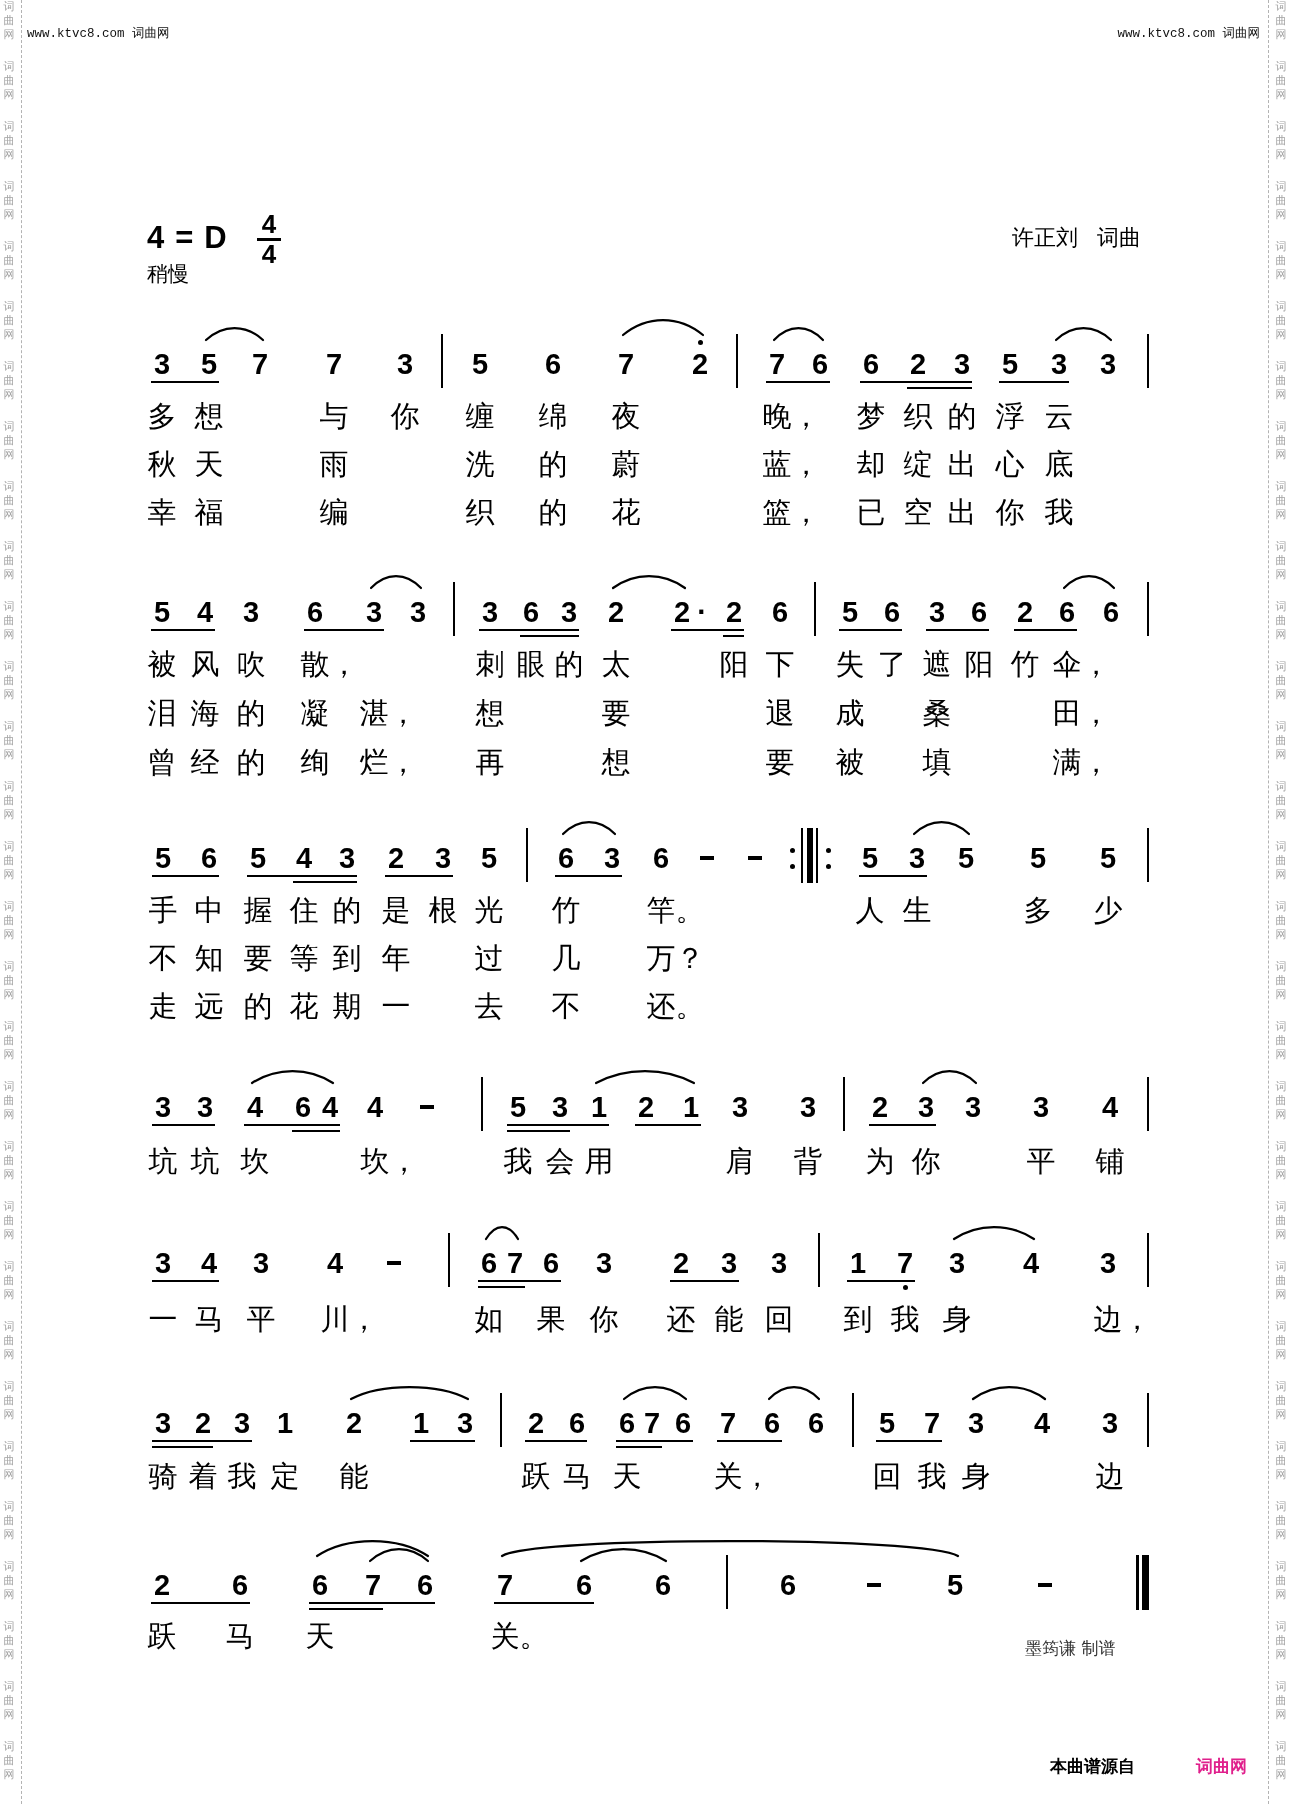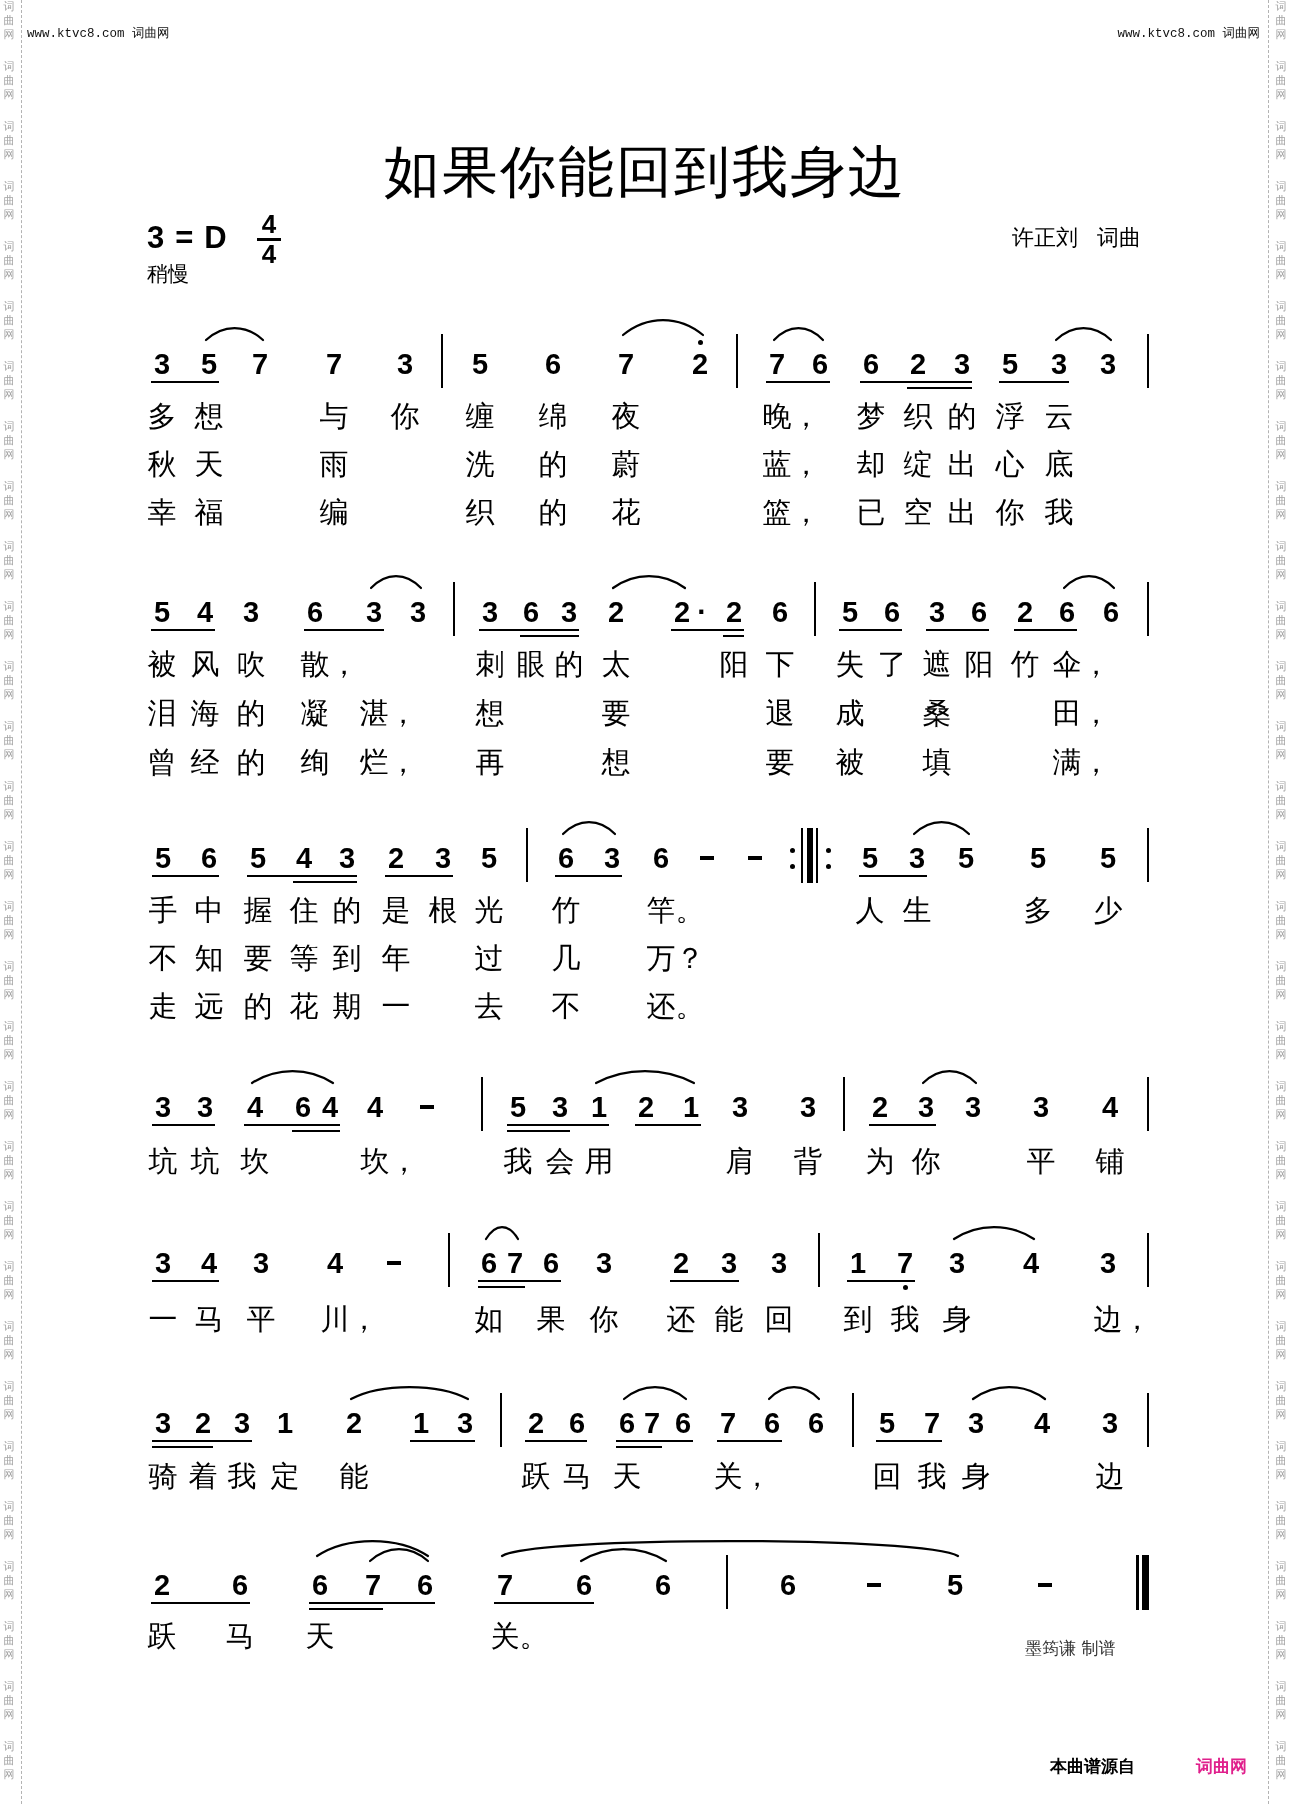--- a/index.html
+++ b/index.html
@@ -210,24 +210,23 @@
       <div class="wm-char" style="left: 1275px; top: 1741px;">词</div>
       <div class="wm-char" style="left: 1275px; top: 1755px;">曲</div>
       <div class="wm-char" style="left: 1275px; top: 1769px;">网</div>
     </div>
   <div class="dash-line" style="left:21px"></div>
   <div class="dash-line" style="left:1268px"></div>
 
   <div class="site" style="left:27px">www.ktvc8.com 词曲网</div>
   <div class="site" style="right:30px">www.ktvc8.com 词曲网</div>
 
-  <div class="title">如果你能回到我身边</div>
 
   <div>
-    <div class="key">3=D</div>
+    <div class="key">4=D</div>
     <div class="ts" style="top:211px">4</div>
     <div class="ts-line"></div>
     <div class="ts" style="top:241px">4</div>
     <div class="tempo">稍慢</div>
   </div>
 
   <div class="credits">许正刘 词曲</div>
 
   <div id="score">
       <div class="score-line">

